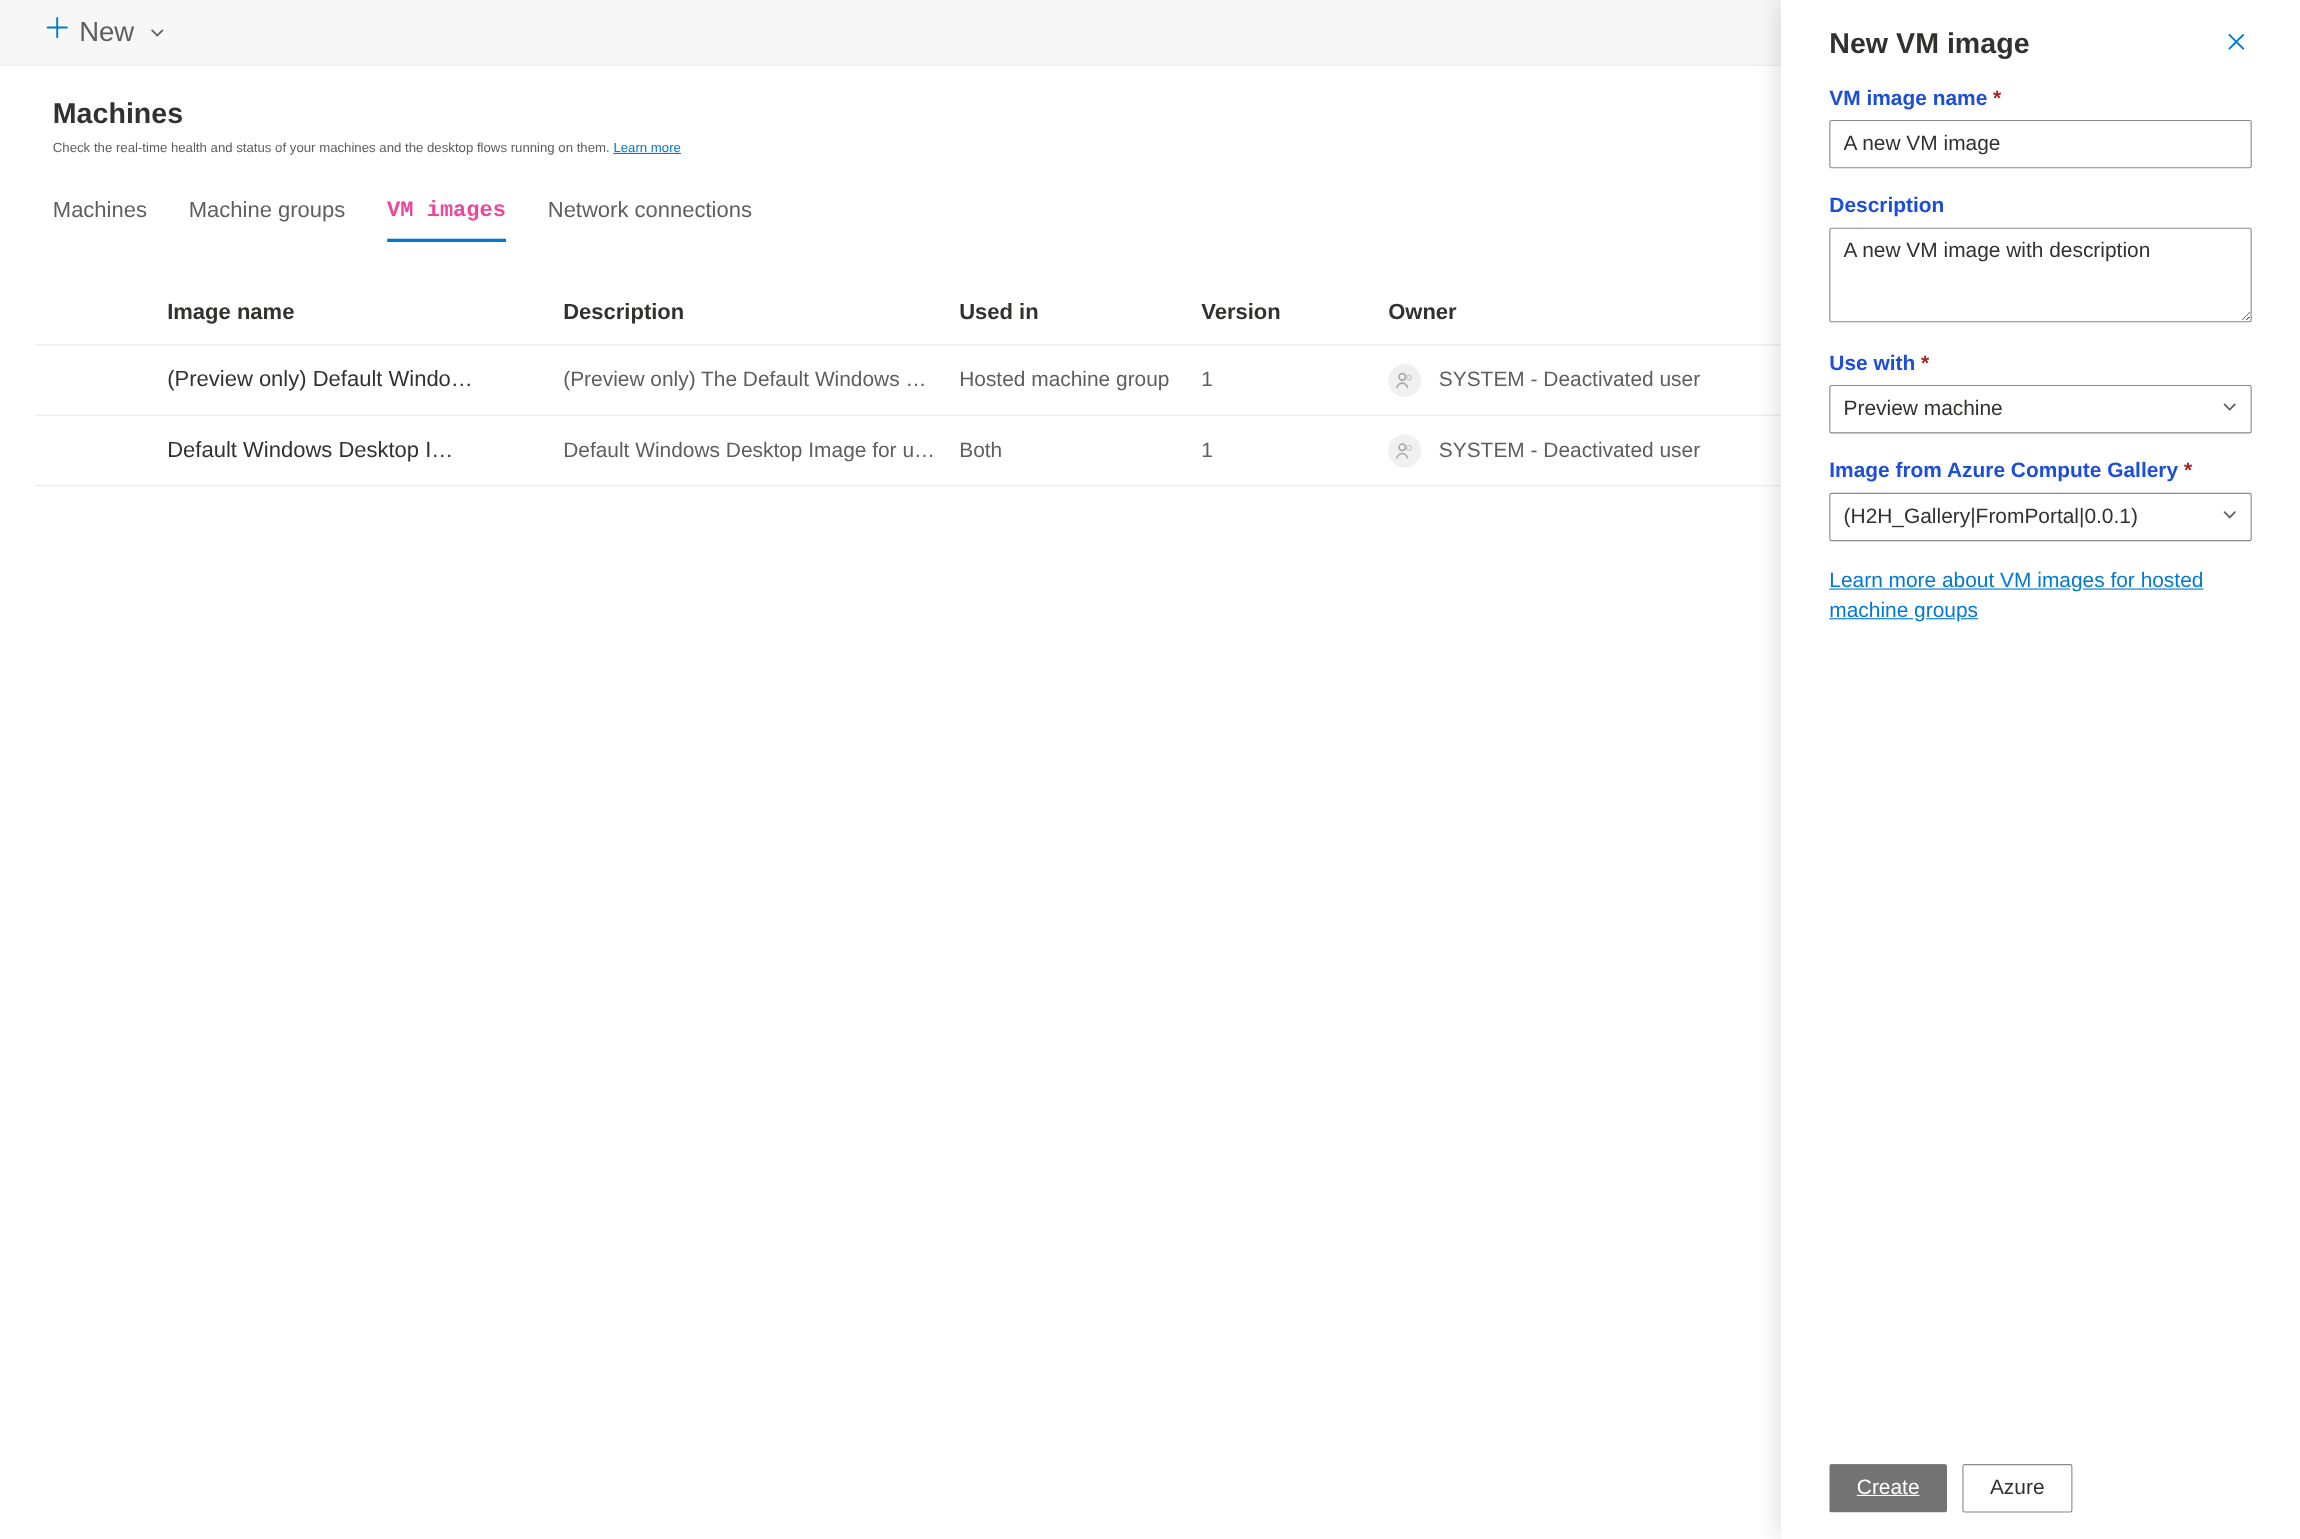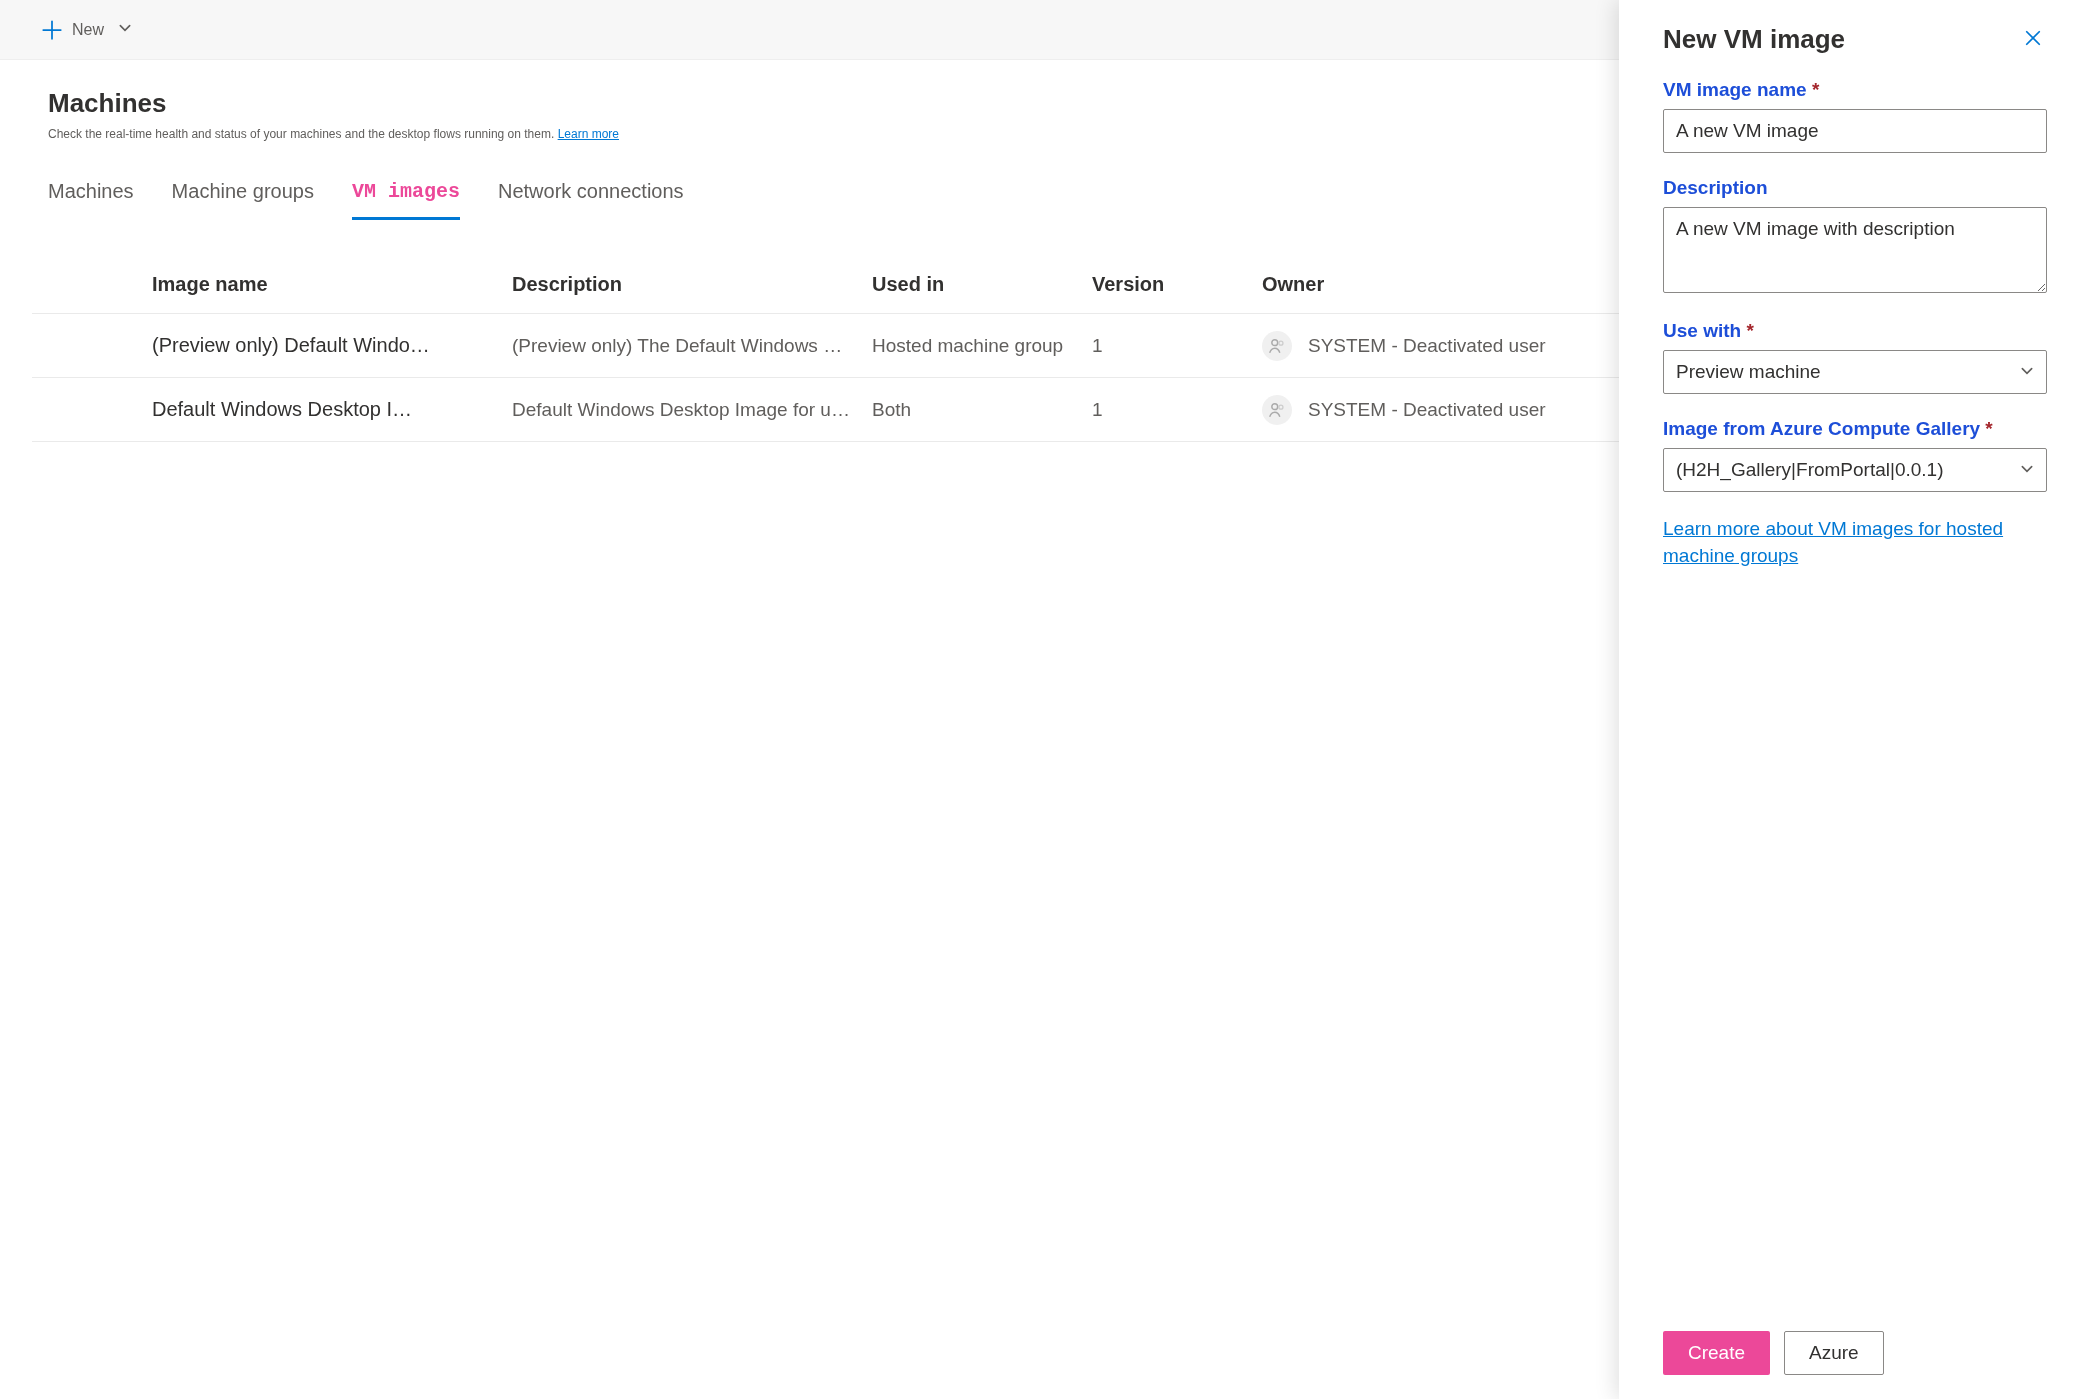--- a/index.html
+++ b/index.html
@@ -22,25 +22,25 @@
     .toolbar {
       height: 60px;
       background: #f7f7f7;
       border-bottom: 1px solid #eee;
       display: flex;
       align-items: center;
       padding: 0 42px;
     }
     .toolbar-new {
       display: flex;
-      align-items: center;
+      align-items: flex-start;
       gap: 10px;
       color: #605e5c;
       cursor: pointer;
-      font-size: 16px;
+      font-size: 25px;
     }
     .toolbar-new .plus-icon svg { display:block; }
     .toolbar-new .chev { margin-left: 4px; }
 
     
     .page-header {
       padding: 28px 48px 0 48px;
     }
     .page-title {
       font-size: 26px;
@@ -176,22 +176,23 @@
     }
     .btn {
       padding: 10px 24px;
       font-size: 19px;
       border-radius: 2px;
       cursor:pointer;
       border: 1px solid transparent;
       font-family: inherit;
     }
     .btn-primary {
-      background: #ec4899;
+      background: #737373;
       color: #fff;
+      text-decoration: underline;
     }
     .btn-secondary {
       background: #fff;
       color: #323130;
       border-color: #8a8886;
     }
   </style>
 </head>
 <body>
 

